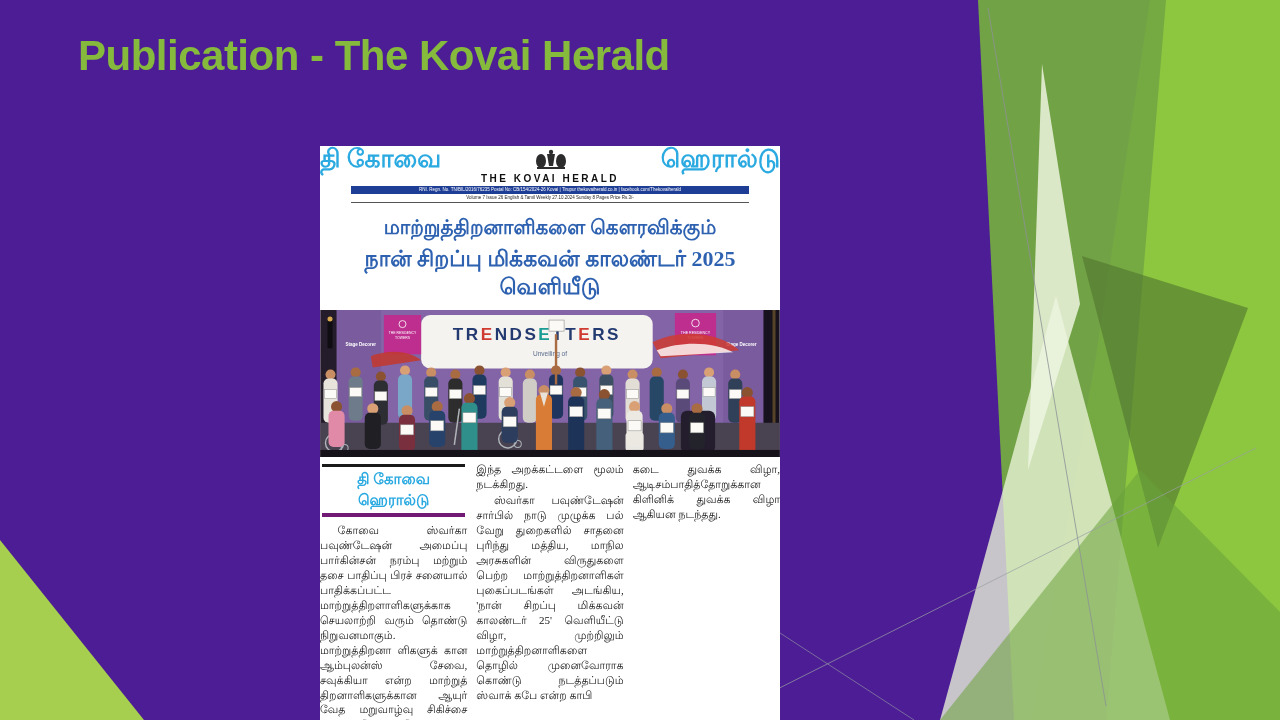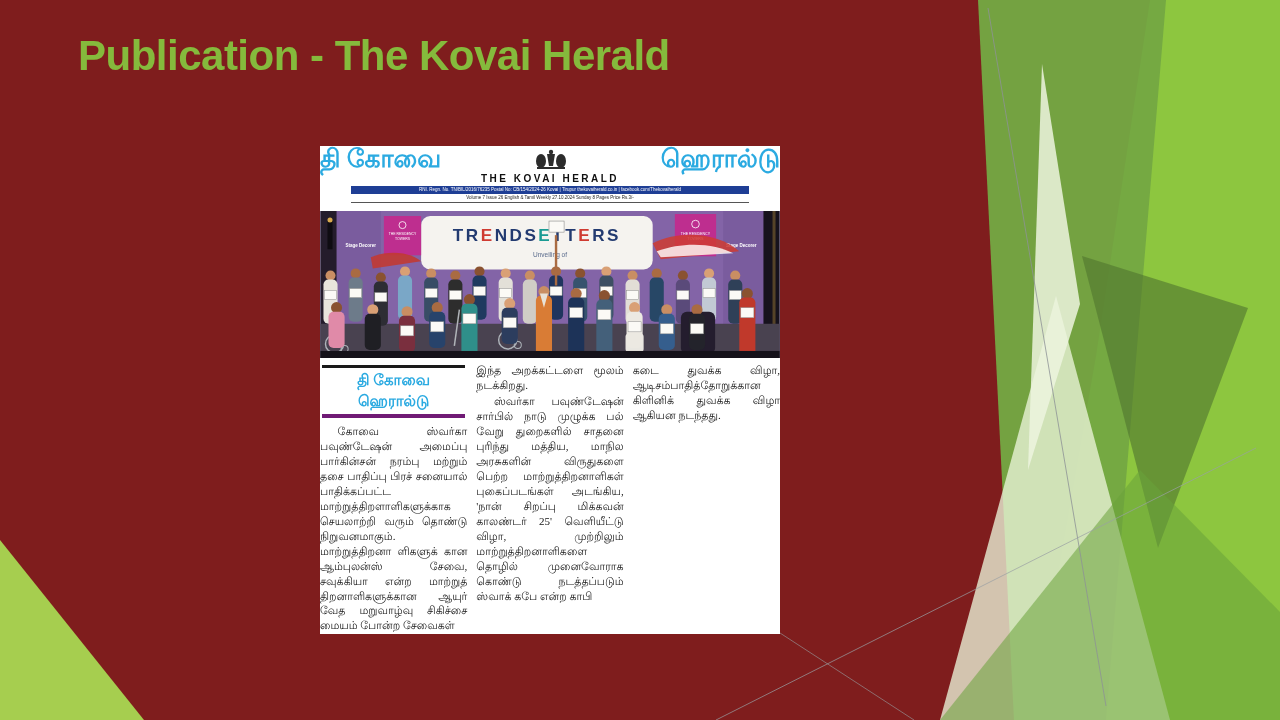--- a/index.html
+++ b/index.html
@@ -1,16 +1,16 @@
 <!DOCTYPE html>
 <html><head>
 <meta charset="utf-8">
 <style>
   html,body{margin:0;padding:0;background:#e9e9e9;}
-  .slide{position:relative;width:1280px;height:720px;background:#7f1d1d;overflow:hidden;
+  .slide{position:relative;width:1280px;height:720px;background:#4c1d95;overflow:hidden;
          font-family:"Liberation Sans",sans-serif;}
   .bg-decor{position:absolute;left:0;top:0;width:1280px;height:720px;}
   .slide-title{position:absolute;left:78px;top:30px;margin:0;
     font-size:42px;font-weight:600;line-height:1.22;letter-spacing:-0.5px;
     color:#85BA3C;font-family:"Liberation Sans",sans-serif;}
   
   .clipping{position:absolute;left:320px;top:146px;width:460px;background:#fff;}
   .masthead{text-align:center;}
   .masthead-title{display:flex;align-items:center;justify-content:space-between;gap:6px;
     color:#2BAAE1;font-weight:700;font-size:25px;line-height:1.05;
@@ -67,20 +67,24 @@
           <circle cx="17" cy="4" r="2.2" fill="#2c2c2c"></circle>
           <rect x="3" y="19" width="28" height="2" fill="#2c2c2c"></rect>
         </svg>
         <span>ஹெரால்டு</span>
       </div>
       <div class="masthead-eng">THE KOVAI HERALD</div>
       <div class="infobar">RNI. Regn. No. TN/BIL/2016/76235      Postal No: CB/154/2024-26      Kovai | Tirupur      thekovaiherald.co.in | facebook.com/Thekovaiherald</div>
       <div class="inforow">Volume 7      Issue 26      English &amp; Tamil Weekly      27.10.2024 Sunday      8 Pages      Price Rs.3/-</div>
     </div>
 
+    <div class="headline">
+      <div class="l1">மாற்றுத்திறனாளிகளை கௌரவிக்கும்</div>
+      <div class="l2">நான் சிறப்பு மிக்கவன் காலண்டர் 2025 வெளியீடு</div>
+    </div>
 
     <svg class="photo" viewBox="0 0 456 146">
 
       <rect x="0" y="0" width="456" height="146" fill="#7A5C9E"></rect>
       <rect x="60" y="0" width="340" height="120" fill="#8A6CAE" opacity="0.55"></rect>
       <rect x="0" y="0" width="16" height="146" fill="#241C2B"></rect>
       <rect x="7" y="10" width="5" height="28" fill="#0f0c12"></rect>
       <circle cx="9.5" cy="9" r="2.5" fill="#d8a94e"></circle>
       <rect x="440" y="0" width="16" height="146" fill="#17121D"></rect>
       <rect x="449" y="0" width="3" height="146" fill="#caa13f" opacity="0.35"></rect>

